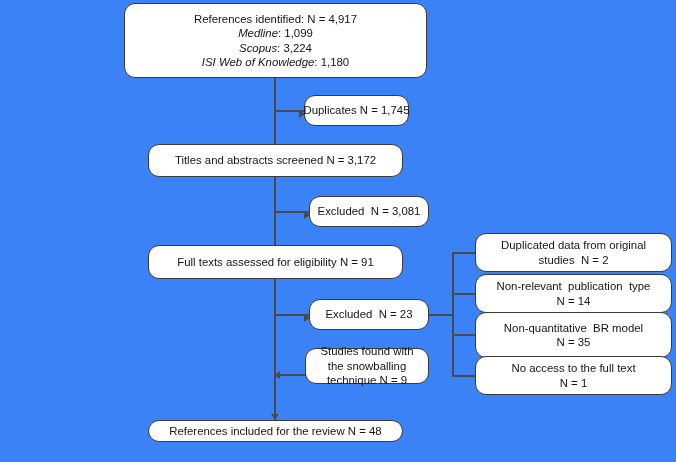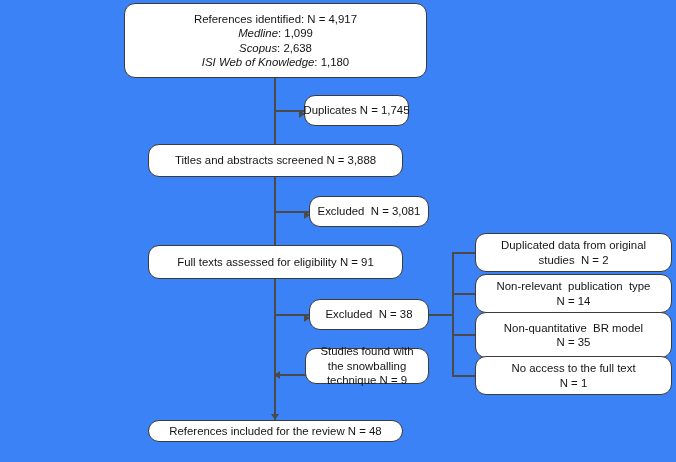--- a/index.html
+++ b/index.html
@@ -96,43 +96,43 @@
 
   <div class="hline" style="left:452px; top:252.2px; width:24px;"></div>
   <div class="hline" style="left:452px; top:293.2px; width:24px;"></div>
   <div class="hline" style="left:452px; top:334.2px; width:24px;"></div>
   <div class="hline" style="left:452px; top:375.2px; width:24px;"></div>
 
   <div class="node" style="left:124px; top:3px; width:303px; height:75px;">
     <div class="inner">
       <span class="ln">References identified: N = 4,917</span>
       <span class="ln"><span class="it">Medline</span><span>: 1,099</span></span>
-      <span class="ln"><span class="it">Scopus</span><span>: 2,638</span></span>
+      <span class="ln"><span class="it">Scopus</span><span>: 3,224</span></span>
       <span class="ln"><span class="it">ISI Web of Knowledge</span><span>: 1,180</span></span>
     </div>
   </div>
 
   <div class="node" style="left:304px; top:95px; width:105px; height:31px;">
     <span class="ln">Duplicates N = 1,745</span>
   </div>
 
   <div class="node" style="left:148px; top:144px; width:255px; height:33px;">
-    <span class="ln">Titles and abstracts screened N = 3,888</span>
+    <span class="ln">Titles and abstracts screened N = 3,172</span>
   </div>
 
   <div class="node" style="left:309px; top:196px; width:120px; height:31px;">
     <span class="ln">Excluded  N = 3,081</span>
   </div>
 
   <div class="node" style="left:148px; top:245px; width:255px; height:34px;">
     <span class="ln">Full texts assessed for eligibility N = 91</span>
   </div>
 
   <div class="node" style="left:309px; top:299px; width:120px; height:31px;">
-    <span class="ln">Excluded  N = 38</span>
+    <span class="ln">Excluded  N = 23</span>
   </div>
 
   <div class="node" style="left:305px; top:348px; width:124px; height:36px;">
     <div class="inner">
       <span class="ln">Studies found with</span>
       <span class="ln">the snowballing</span>
       <span class="ln">technique N = 9</span>
     </div>
   </div>
 

